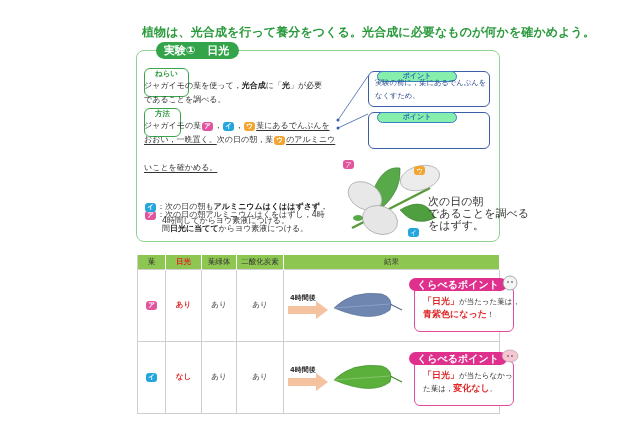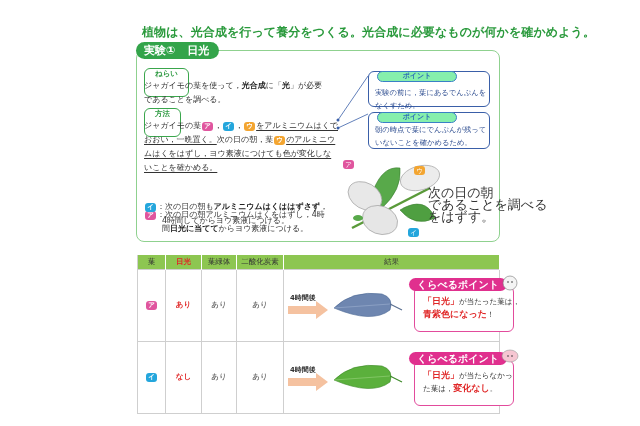--- a/index.html
+++ b/index.html
@@ -2,39 +2,39 @@
 <html><head>
 <meta charset="utf-8">
 <style>
   * { box-sizing: border-box; margin: 0; padding: 0; }
   html, body { width: 640px; height: 426px; background: #ffffff; overflow: hidden; }
   body { font-family: "DejaVu Sans", "Liberation Sans", sans-serif; color: #333; position: relative; }
 
   .intro { position: absolute; left: 142px; top: 24px; font-size: 12px; color: #2a9a3c; font-weight: bold; letter-spacing: 0.1px; white-space: nowrap; }
 
   .exp-box { position: absolute; left: 136px; top: 50px; width: 364px; height: 192px; border: 1.5px solid #8fd18f; border-radius: 8px; }
-  .exp-title { position: absolute; left: 136px; top: 42px; height: 17px; padding: 0 10px 16px 8px; background: #33a44a; color: #fff; font-size: 11px; font-weight: bold; border-radius: 9px; line-height: 17px; white-space: nowrap; }
+  .exp-title { position: absolute; left: 156px; top: 42px; height: 17px; padding: 0 10px 16px 8px; background: #33a44a; color: #fff; font-size: 11px; font-weight: bold; border-radius: 9px; line-height: 17px; white-space: nowrap; }
   .exp-title .num { margin-right: 12px; }
 
   .tag { position: absolute; height: 29px; padding: 0 10px; border: 1.2px solid #3aa64c; border-radius: 6px; color: #2e9a42; font-size: 7.5px; font-weight: bold; line-height: 9px; background: #fff; white-space: nowrap; }
   .body-text { position: absolute; font-size: 8px; line-height: 14px; color: #333; }
   .body-text b { color: #222; }
   .ul { text-decoration: underline; text-underline-offset: 2px; }
 
   .badge { display: inline-block; width: 11px; height: 9px; border-radius: 3px; color: #fff; font-size: 6.5px; line-height: 9px; text-align: center; font-weight: bold; vertical-align: 0px; margin: 0 1px; }
   .b-a { background: #e0559e; }
   .b-i { background: #24a6dc; }
   .b-u { background: #f3a531; }
 
   .point-box { position: absolute; border: 1.2px solid #3a5fa8; border-radius: 6px; background: #fff; }
   .point-tag { position: absolute; left: 8px; top: -1px; width: 80px; height: 11px; border: 1.2px solid #3a80c6; border-radius: 6px; color: #2f70b8; font-size: 7px; font-weight: bold; text-align: center; line-height: 9px; background: #86efac; }
   .point-text { position: absolute; left: 6px; font-family: "DejaVu Serif", "Liberation Serif", serif; font-size: 7.3px; line-height: 13px; color: #2a4a8e; }
 
   .illus { position: absolute; left: 340px; top: 160px; width: 120px; height: 80px; }
-  .illus-label { position: absolute; left: 428px; top: 187px; font-family: "DejaVu Serif", "Liberation Serif", serif; font-size: 13px; line-height: 12px; color: #333; }
+  .illus-label { position: absolute; left: 428px; top: 196px; font-family: "DejaVu Serif", "Liberation Serif", serif; font-size: 11px; line-height: 12px; color: #333; }
 
   table.results { position: absolute; left: 137px; top: 255px; width: 363px; border-collapse: collapse; }
   table.results th { background: #8dc651; height: 14px; font-size: 7.5px; font-weight: normal; color: #333; border-right: 1px solid #fff; border-left: 1px solid #cfcfcf; font-family: "DejaVu Serif", "Liberation Serif", serif; }
   table.results th.sun { color: #e02727; font-family: "DejaVu Sans", sans-serif; font-weight: bold; }
   table.results td { border: 1px solid #cfcfcf; height: 72px; font-size: 7.5px; text-align: center; vertical-align: middle; color: #333; }
   table.results td.red { color: #e02727; font-weight: bold; }
   table.results td.result { position: relative; border-right: 1px solid #cfcfcf; }
 
   .arrow-wrap { position: absolute; left: 4px; top: 27px; width: 40px; height: 22px; }
   .arrow-label { position: absolute; left: 2px; top: -4px; font-size: 7px; font-weight: bold; color: #333; white-space: nowrap; }
@@ -59,23 +59,23 @@
 </div>
 
 <div class="tag" style="left:144px; top:68px;">ねらい</div>
 <div class="body-text" style="left:144px; top:79px; width:200px;">
   <span>ジャガイモの葉を使って，</span><b>光合成</b><span>に「</span><b>光</b><span>」が必要</span><br>
   <span>であることを調べる。</span>
 </div>
 
 <div class="tag" style="left:144px; top:108px;">方法</div>
 <div class="body-text" style="left:144px; top:119px; width:205px;">
-  <span>ジャガイモの葉</span><span class="badge b-a">ア</span>，<span class="badge b-i">イ</span>，<span class="badge b-u">ウ</span><span class="ul">をアルミニウムはくで</span><br>
+  <span>ジャガイモの葉</span><span class="badge b-a">ア</span>，<span class="badge b-i">イ</span>，<span class="badge b-u">ウ</span><span class="ul">葉にあるでんぷんを</span><br>
   <span class="ul">おおい，一晩置く。</span><span>次の日の朝，葉</span><span class="badge b-u">ウ</span><span class="ul">のアルミニウ</span><br>
-  <span class="ul">ムはくをはずし，ヨウ素液につけても色が変化しな</span><br>
+  <br>
   <span class="ul">いことを確かめる。</span>
 </div>
 
 <div class="body-text" style="left:144px; top:172px; width:210px;margin-top:36px;">
   <span class="badge b-a">ア</span><span>：次の日の朝アルミニウムはくをはずし，4時</span><br>
   <span style="padding-left:18px">間</span><b>日光に当てて</b><span>からヨウ素液につける。</span>
 </div>
 <div class="body-text" style="left:144px; top:200px; width:210px;">
   <span class="badge b-i">イ</span><span>：次の日の朝も</span><b>アルミニウムはくははずさず</b><span>，</span><br>
   <span style="padding-left:18px">4時間してからヨウ素液につける。</span>
@@ -83,31 +83,27 @@
 
 <svg style="position:absolute; left:330px; top:70px;" width="50" height="60">
   <line x1="8" y1="50" x2="38" y2="6" stroke="#3a5fa8" stroke-width="0.8"></line>
   <line x1="8" y1="58" x2="38" y2="44" stroke="#3a5fa8" stroke-width="0.8"></line>
   <circle cx="8" cy="50" r="1.5" fill="#3a5fa8"></circle>
   <circle cx="8" cy="58" r="1.5" fill="#3a5fa8"></circle>
 </svg>
 
 <div class="point-box" style="left:368px; top:71px; width:122px; height:36px;">
   <div class="point-tag">ポイント</div>
-  <div class="point-text" style="top:14px;">
+  <div class="point-text" style="top:4px;">
     <span>実験の前に，葉にあるでんぷんを</span><br>
     <span>なくすため。</span>
   </div>
 </div>
 <div class="point-box" style="left:368px; top:112px; width:122px; height:37px;">
   <div class="point-tag">ポイント</div>
-  <div class="point-text" style="top:10px;">
-    <span>朝の時点で葉にでんぷんが残って</span><br>
-    <span>いないことを確かめるため。</span>
-  </div>
 </div>
 
 <svg class="illus" viewBox="0 0 120 80">
   <line x1="12" y1="68" x2="90" y2="28" stroke="#5a9a3a" stroke-width="2.5"></line>
   <path d="M30 40 Q40 5 60 8 Q62 30 42 48 Z" fill="#58a94a" stroke="#3d7d33" stroke-width="0.6"></path>
   <path d="M60 50 Q85 35 95 58 Q75 68 60 50 Z" fill="#4f9f41" stroke="#3d7d33" stroke-width="0.6"></path>
   <ellipse cx="25" cy="36" rx="18" ry="13" fill="#e8e8e8" stroke="#999" stroke-width="0.6" transform="rotate(30 25 36)"></ellipse>
   <ellipse cx="80" cy="18" rx="20" ry="12" fill="#ececec" stroke="#999" stroke-width="0.6" transform="rotate(-15 80 18)"></ellipse>
   <ellipse cx="40" cy="60" rx="18" ry="14" fill="#e6e6e6" stroke="#999" stroke-width="0.6" transform="rotate(20 40 60)"></ellipse>
   <ellipse cx="18" cy="58" rx="5" ry="3" fill="#58a94a"></ellipse>

